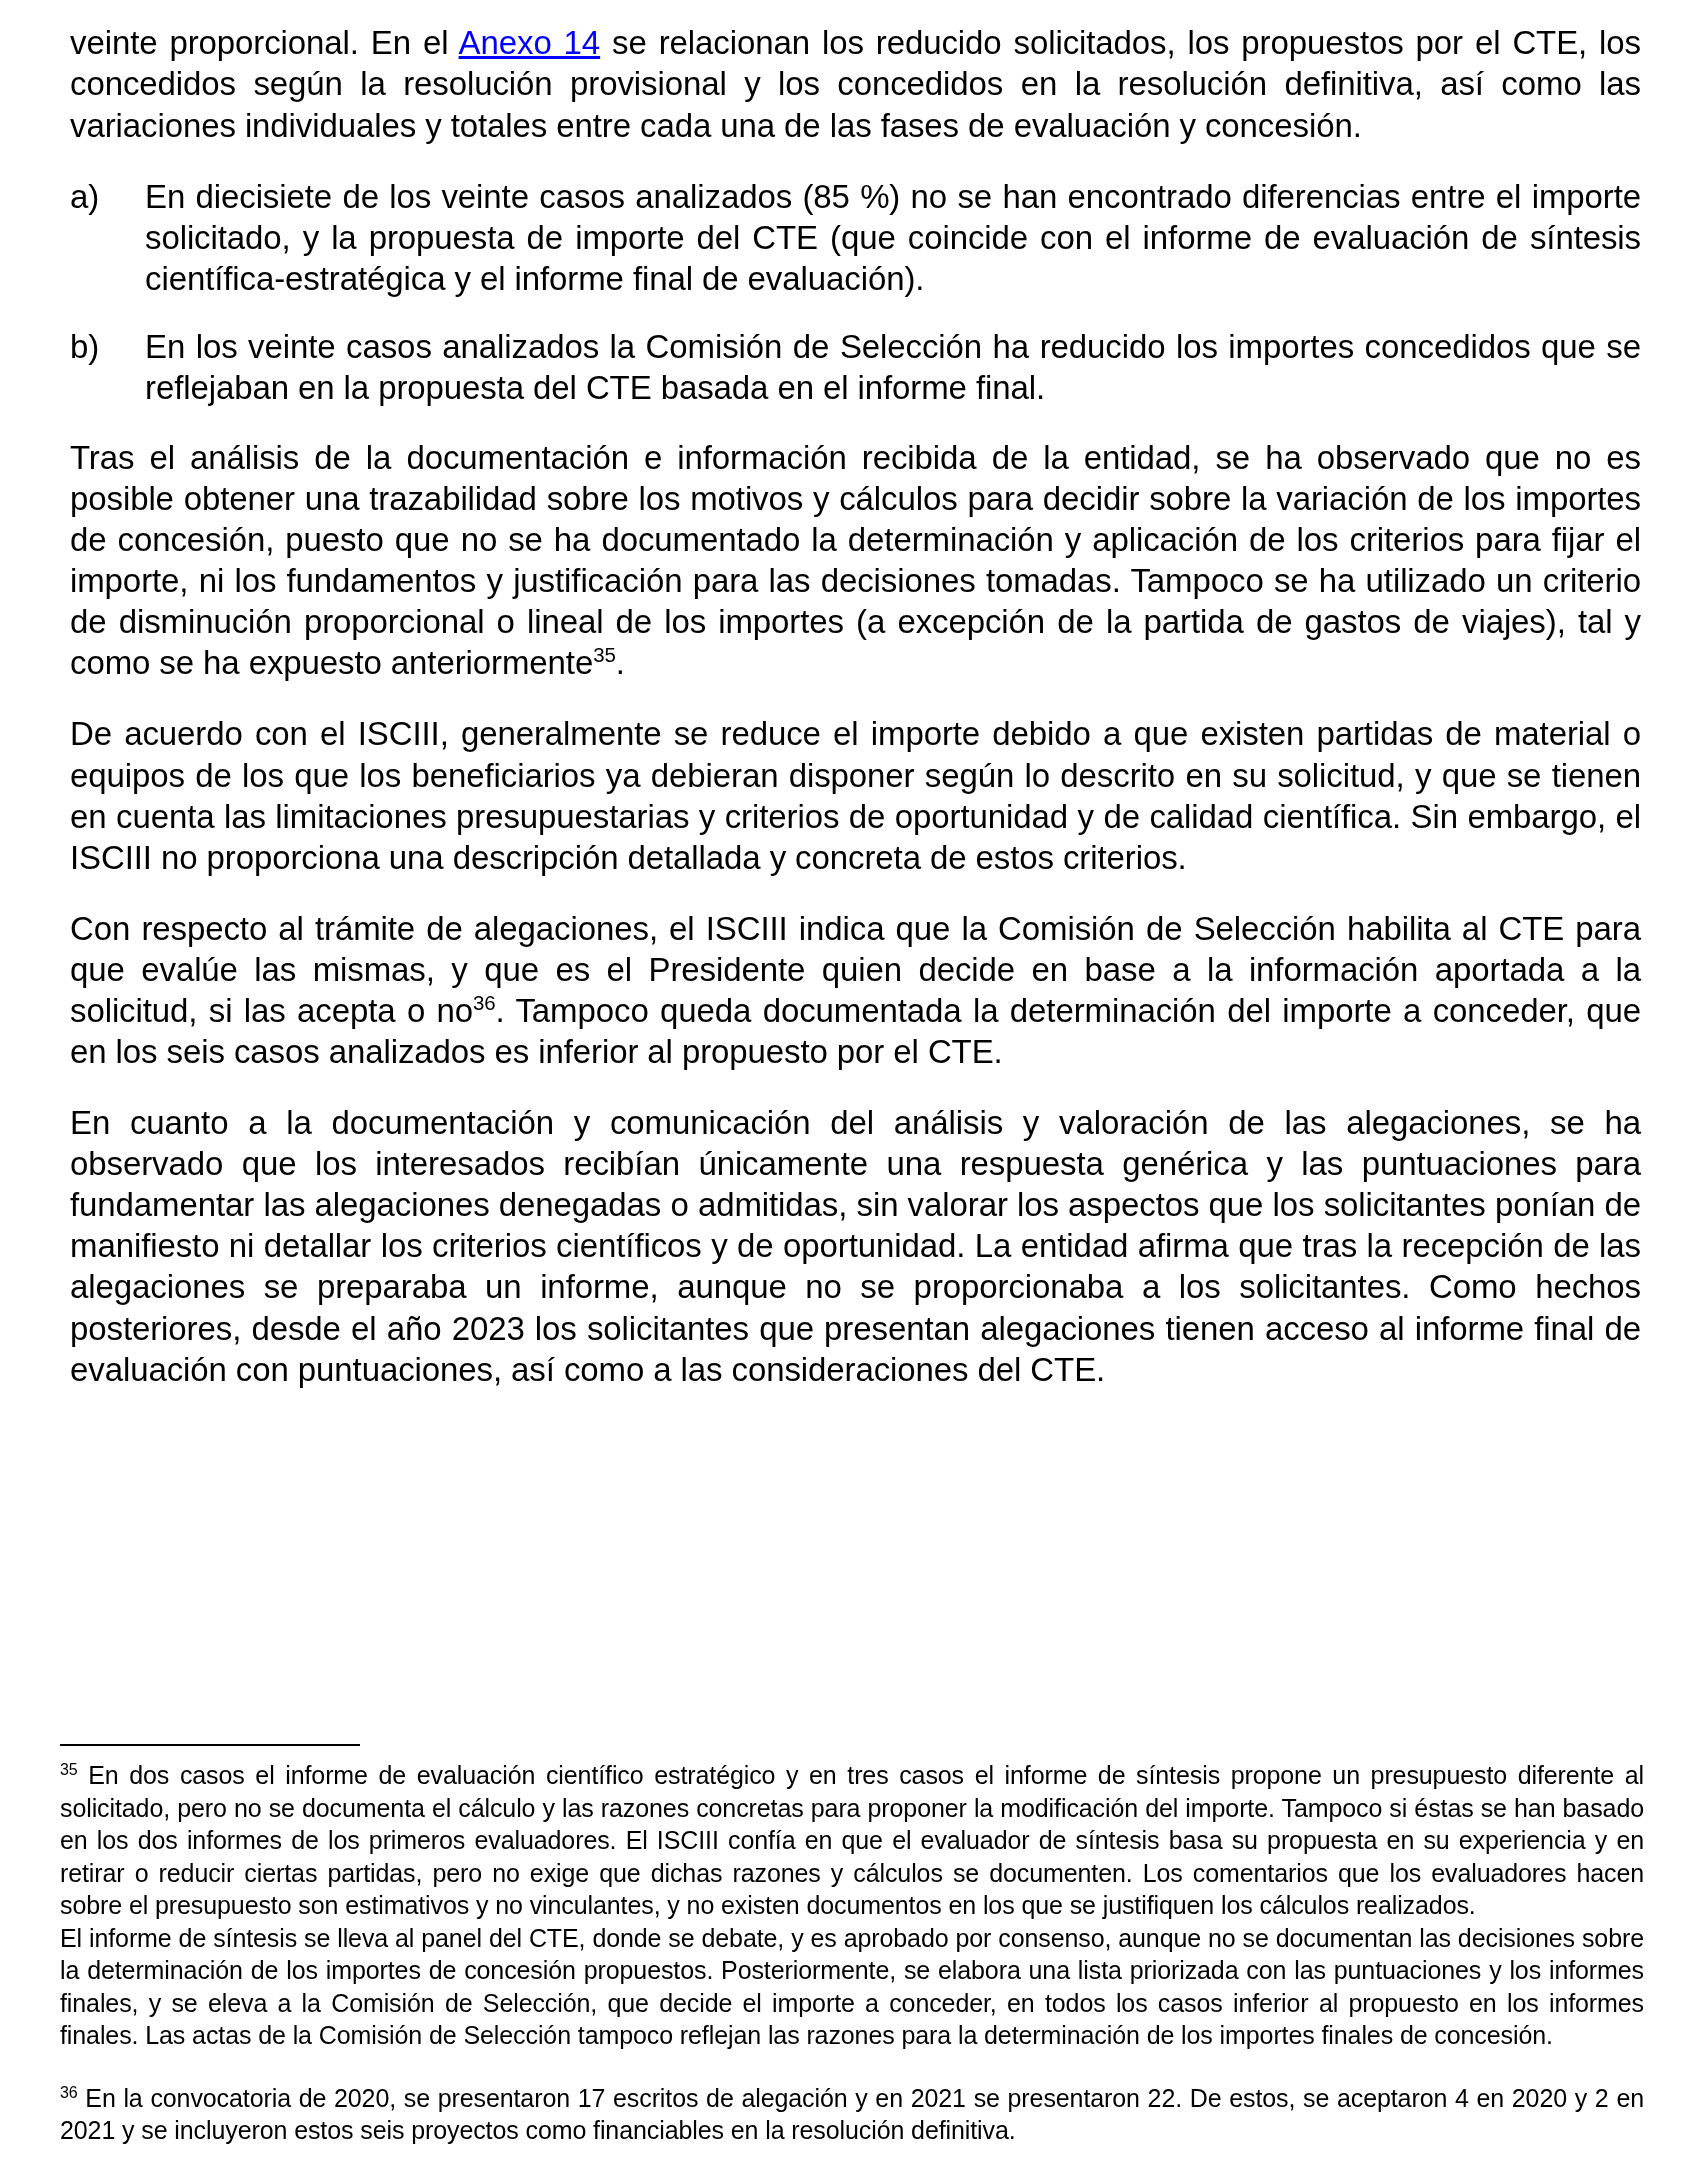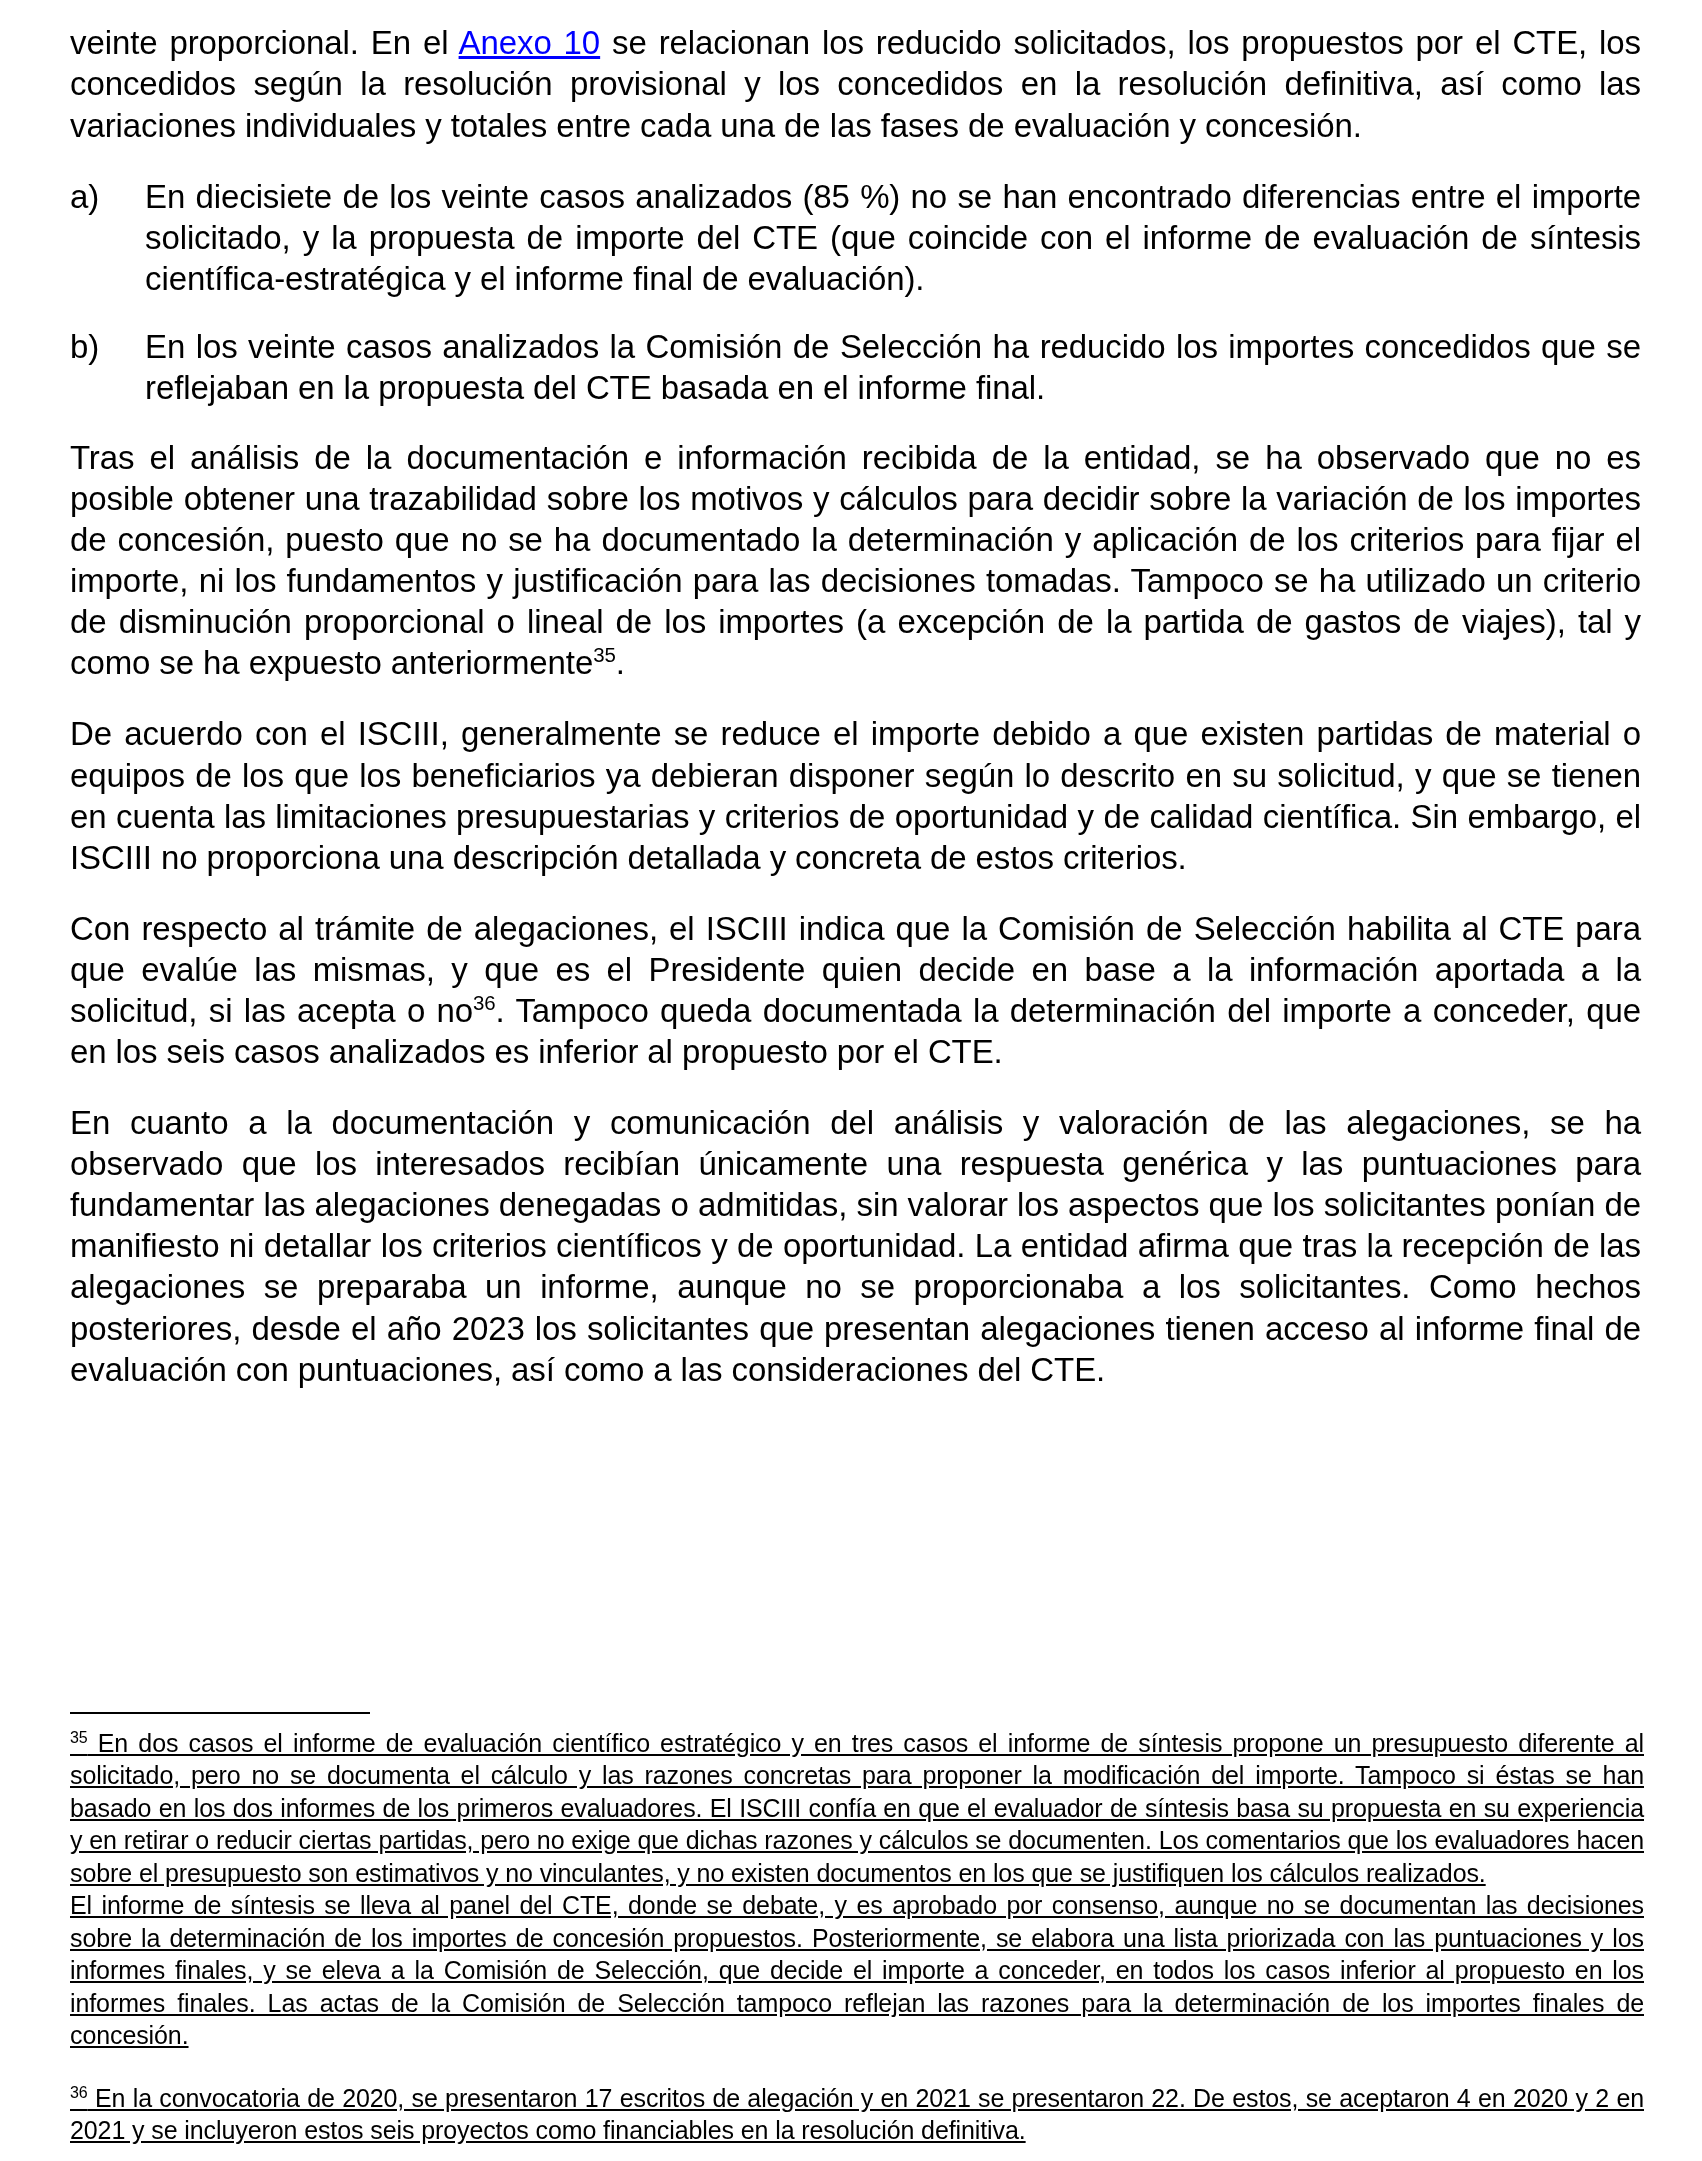--- a/index.html
+++ b/index.html
@@ -64,24 +64,23 @@
     left: 0;
     top: 0;
     width: 58px;
     text-align: left;
     font-size: 33px;
     line-height: 1.245;
   }
   
   .footnote-area {
     position: absolute;
-    left: 70px;
+    left: 60px;
     right: 59px;
     bottom: 14.4px;
-    text-decoration: underline;
   }
   .footnote-rule {
     width: 300px;
     height: 0;
     border-top: 2.4px solid #000;
     margin: 0 0 13px 0;
   }
   p.footnote {
     font-size: 25px;
     line-height: 1.30;
@@ -97,21 +96,21 @@
     font-size: 0.64em;
   }
 </style>
 </head>
 <body>
 
 <div class="page">
 
   <div class="body-col">
 
-    <p class="body-par"><span>veinte proporcional. En el </span><a class="link" href="#">Anexo 10</a><span> se relacionan los reducido solicitados, los propuestos por el CTE, los concedidos según la resolución provisional y los concedidos en la resolución definitiva, así como las variaciones individuales y totales entre cada una de las fases de evaluación y concesión.</span></p>
+    <p class="body-par"><span>veinte proporcional. En el </span><a class="link" href="#">Anexo 14</a><span> se relacionan los reducido solicitados, los propuestos por el CTE, los concedidos según la resolución provisional y los concedidos en la resolución definitiva, así como las variaciones individuales y totales entre cada una de las fases de evaluación y concesión.</span></p>
 
 
     <ol class="alpha-list">
       <li>
         <span class="marker">a)</span>
         <span>En diecisiete de los veinte casos analizados (85 %) no se han encontrado diferencias entre el importe solicitado, y la propuesta de importe del CTE (que coincide con el informe de evaluación de síntesis científica-estratégica y el informe final de evaluación).</span>
       </li>
       <li>
         <span class="marker">b)</span>
         <span>En los veinte casos analizados la Comisión de Selección ha reducido los importes concedidos que se reflejaban en la propuesta del CTE basada en el informe final.</span>

